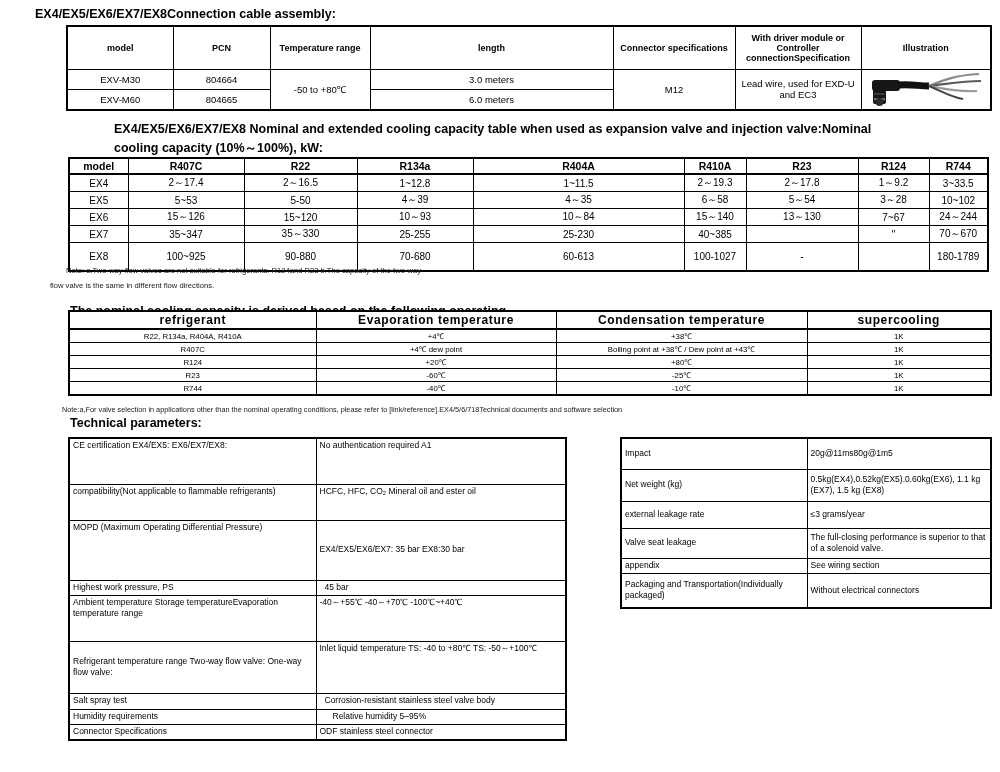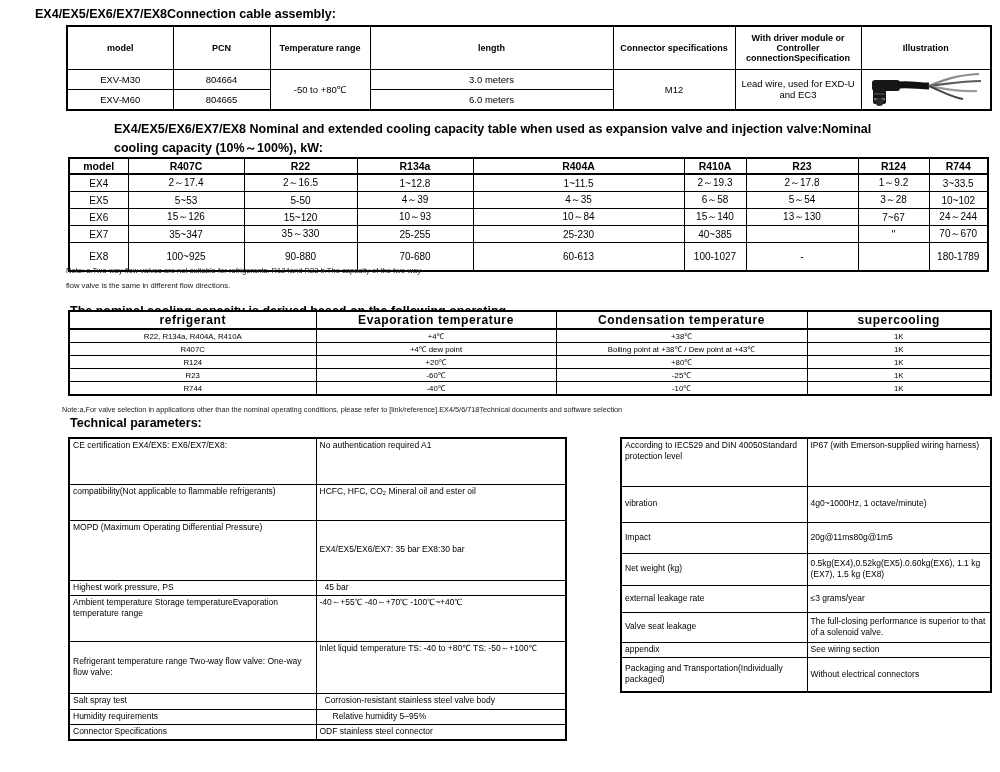--- a/index.html
+++ b/index.html
@@ -162,21 +162,21 @@
       <td>60-613</td>
       <td>100-1027</td>
       <td>-</td>
       <td></td>
       <td>180-1789</td>
     </tr>
   </tbody>
     </table>
 
   <div class="note" style="left:66px;top:266px;">Note: a.Two-way flow valves are not suitable for refrigerants. R124and R23 b.The capacity of the two-way</div>
-  <div class="note" style="left:66px;top:281px;">flow valve is the same in different flow directions.</div>
+  <div class="note" style="left:50px;top:281px;">flow valve is the same in different flow directions.</div>
 
   <div class="h" style="left:70px;top:292px;margin-top:12px;">The nominal cooling capacity is derived based on the following operating</div>
 
   <table class="t3">
     <colgroup>
       <col style="width:247px">
         <col style="width:240px">
         <col style="width:251px">
         <col style="width:184px">
     </colgroup>
@@ -268,28 +268,20 @@
     </tr>
   </tbody>
     </table>
 
   <table class="t5">
     <colgroup>
         <col style="width:186px">
         <col style="width:184px">
       </colgroup>
     <tbody>
-        <tr style="height:48px">
-      <td>According to IEC529 and DIN 40050Standard protection level</td>
-      <td>IP67 (with Emerson-supplied wiring harness)</td>
-    </tr>
-    <tr style="height:36px">
-      <td class="vmid">vibration</td>
-      <td class="vmid">4g0~1000Hz, 1 octave/minute)</td>
-    </tr>
     <tr style="height:31px">
       <td class="vmid">Impact</td>
       <td class="vmid">20g@11ms80g@1m5</td>
     </tr>
     <tr style="height:32px">
       <td class="vmid">Net weight (kg)</td>
       <td class="vmid">0.5kg(EX4),0.52kg(EX5).0.60kg(EX6), 1.1 kg (EX7), 1.5 kg (EX8)</td>
     </tr>
     <tr style="height:27px">
       <td class="vmid">external leakage rate</td>

